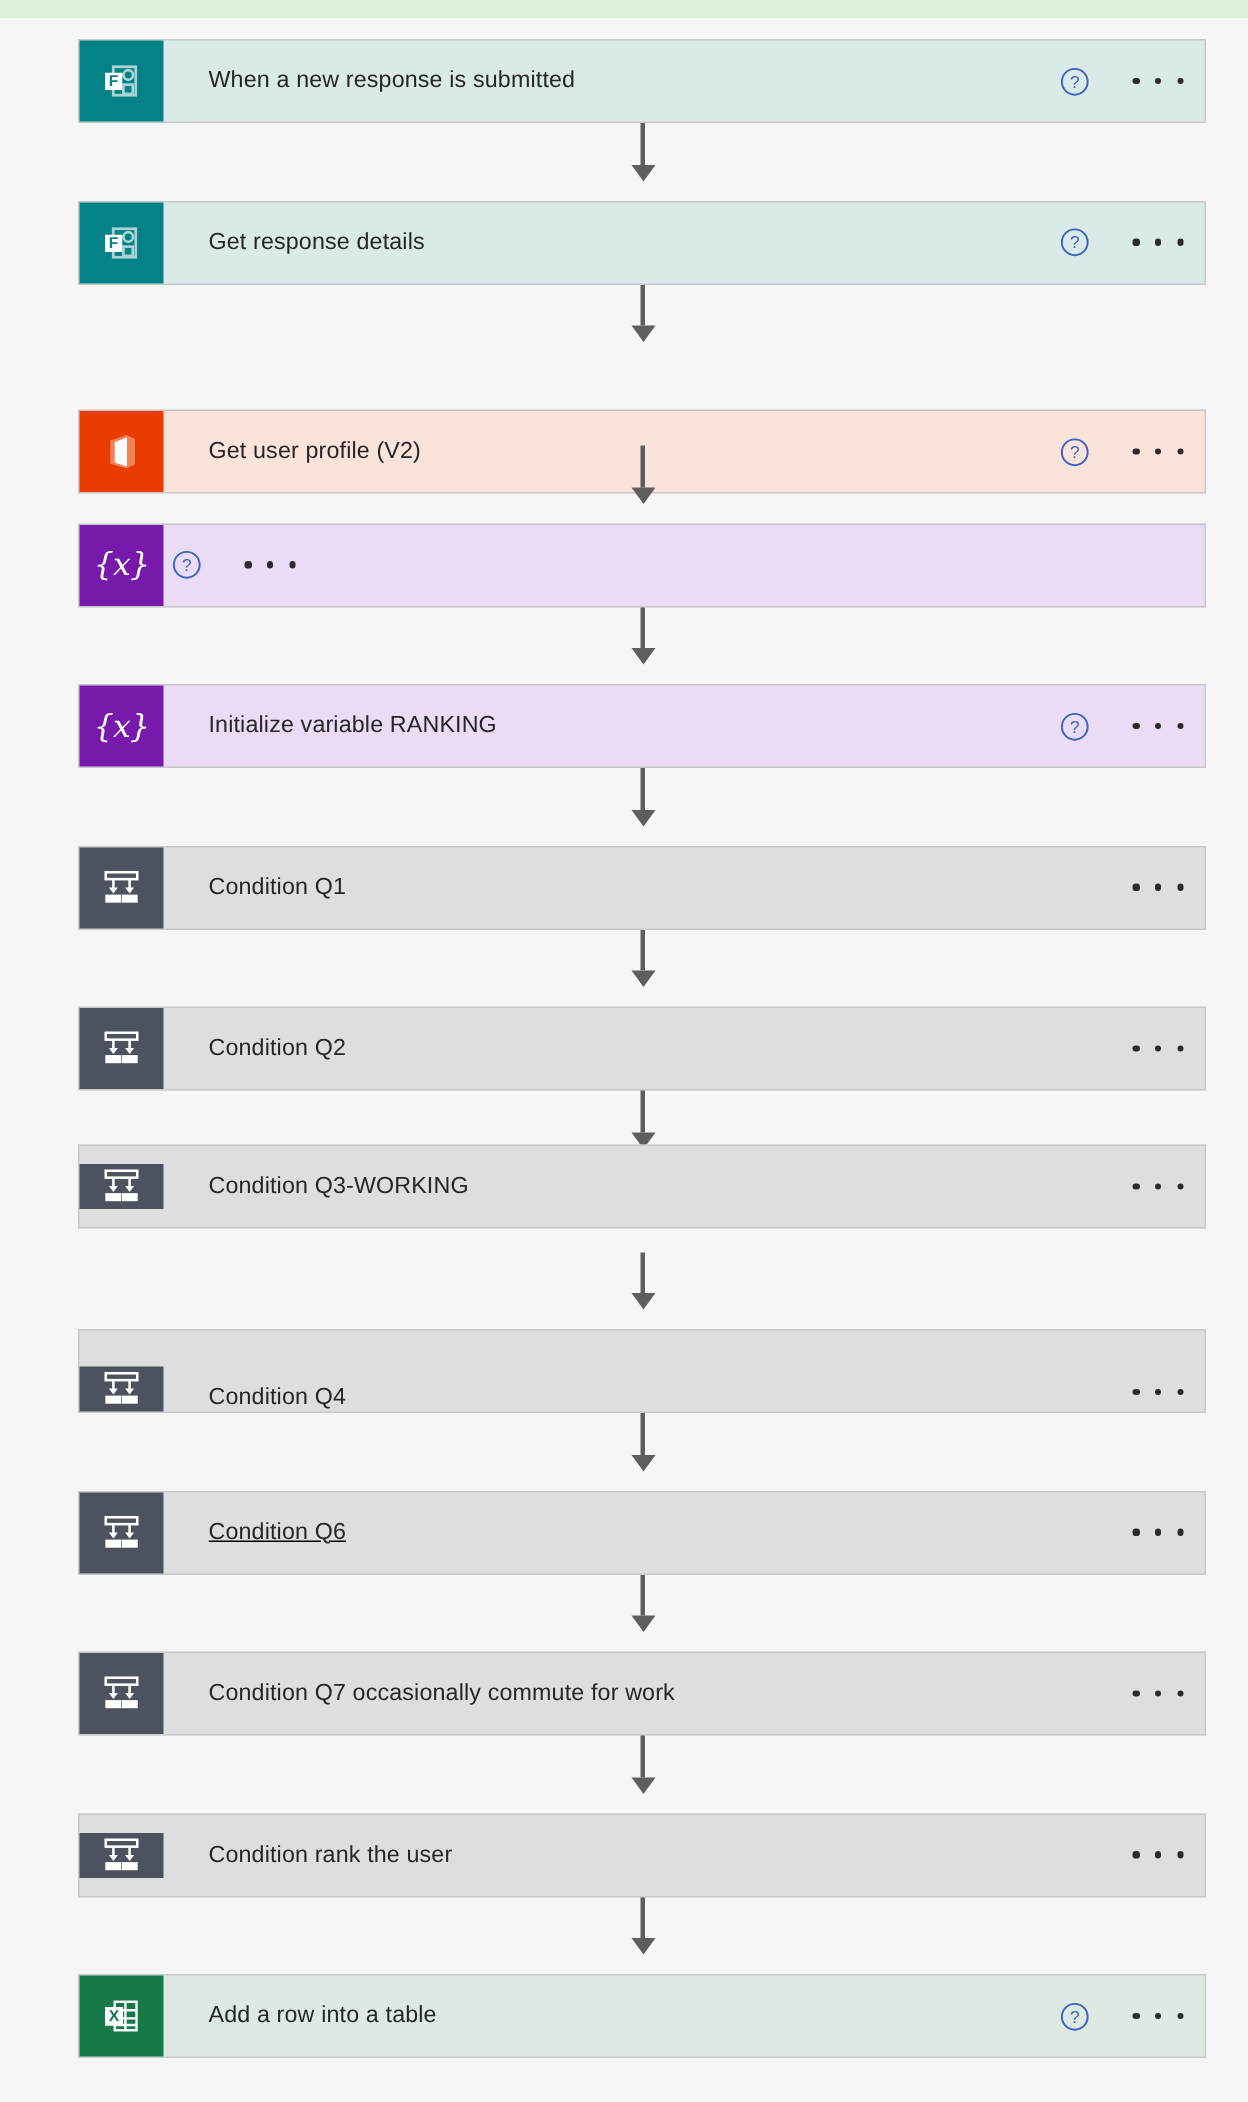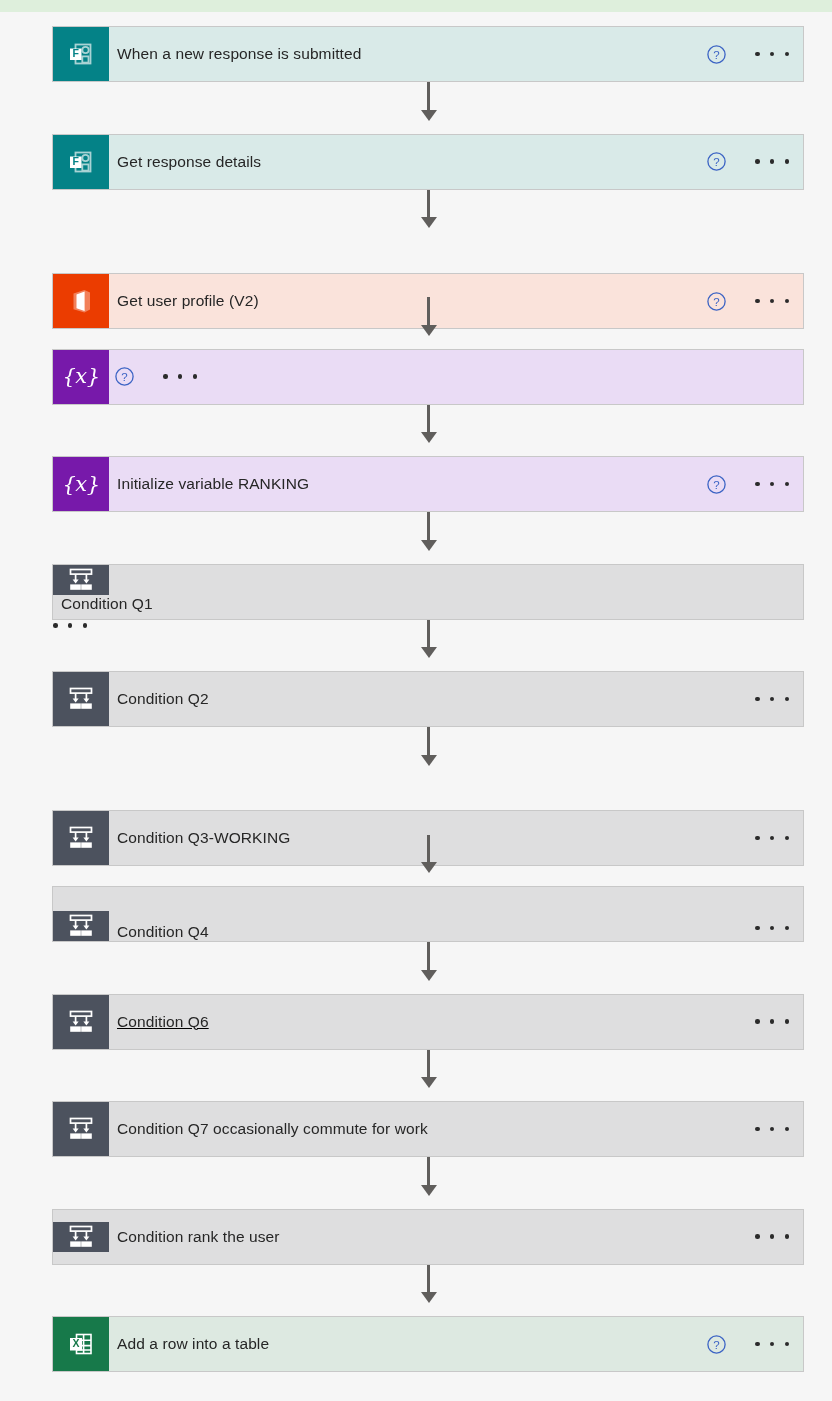--- a/index.html
+++ b/index.html
@@ -39,21 +39,21 @@
     width: 56px;
     min-width: 56px;
     display: flex;
     align-items: center;
     justify-content: center;
   }
   .card .body {
     flex: 1 1 auto;
     display: flex;
     align-items: center;
-    padding-left: 8px;
+    padding-left: 30px;
     min-width: 0;
   }
   .card .title {
     font-size: 15.5px;
     color: #262626;
     letter-spacing: .1px;
     white-space: nowrap;
     overflow: hidden;
     text-overflow: ellipsis;
   }
@@ -264,21 +264,21 @@
             <i></i>
             <i></i>
             <i></i>
           </span>
         </div>
       </div>
       <div class="arrow" style="top: 500px; height: 51.5px;">
         <span class="stem" style="height:27.5px"></span>
         <span class="head" style="top:27.5px"></span>
       </div>
-      <div class="card t-cond" style="top: 551.5px; flex-direction: column;">
+      <div class="card t-cond" style="top: 551.5px;">
         <div class="icon-box">
           <svg width="30" height="30" viewBox="0 0 30 30">
     <rect x="4.5" y="4.5" width="21" height="4.6" fill="none" stroke="#ffffff" stroke-width="1.7"></rect>
     <path d="M9.6 9.6 V15.4 M20.4 9.6 V15.4" stroke="#ffffff" stroke-width="1.7" fill="none"></path>
     <path d="M6.6 14.6 L9.6 18.6 L12.6 14.6 Z" fill="#ffffff"></path>
     <path d="M17.4 14.6 L20.4 18.6 L23.4 14.6 Z" fill="#ffffff"></path>
     <rect x="4.2" y="19.4" width="10.6" height="5.4" fill="#ffffff"></rect>
     <rect x="15.2" y="19.4" width="10.6" height="5.4" fill="#ffffff"></rect>
   </svg>
         </div>
@@ -316,21 +316,21 @@
             <i></i>
             <i></i>
             <i></i>
           </span>
         </div>
       </div>
       <div class="arrow" style="top: 715px; height: 51.5px;">
         <span class="stem" style="height:27.5px"></span>
         <span class="head" style="top:27.5px"></span>
       </div>
-      <div class="card t-cond" style="top: 798px;">
+      <div class="card t-cond" style="top: 751px; align-items: center;">
         <div class="icon-box">
           <svg width="30" height="30" viewBox="0 0 30 30">
     <rect x="4.5" y="4.5" width="21" height="4.6" fill="none" stroke="#ffffff" stroke-width="1.7"></rect>
     <path d="M9.6 9.6 V15.4 M20.4 9.6 V15.4" stroke="#ffffff" stroke-width="1.7" fill="none"></path>
     <path d="M6.6 14.6 L9.6 18.6 L12.6 14.6 Z" fill="#ffffff"></path>
     <path d="M17.4 14.6 L20.4 18.6 L23.4 14.6 Z" fill="#ffffff"></path>
     <rect x="4.2" y="19.4" width="10.6" height="5.4" fill="#ffffff"></rect>
     <rect x="15.2" y="19.4" width="10.6" height="5.4" fill="#ffffff"></rect>
   </svg>
         </div>

